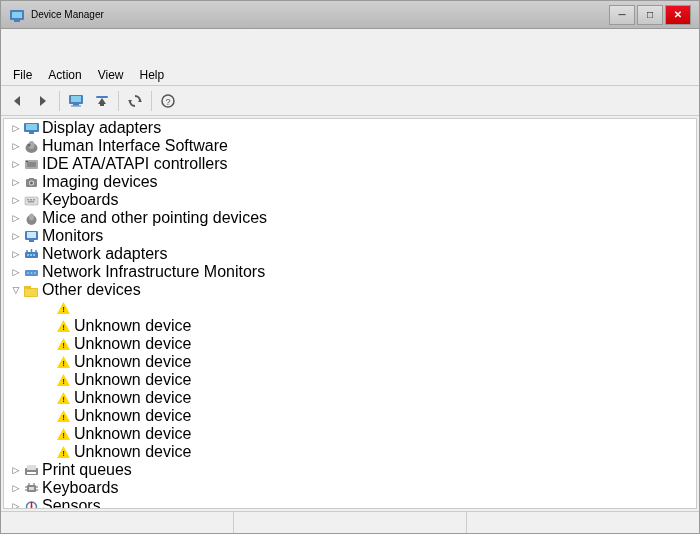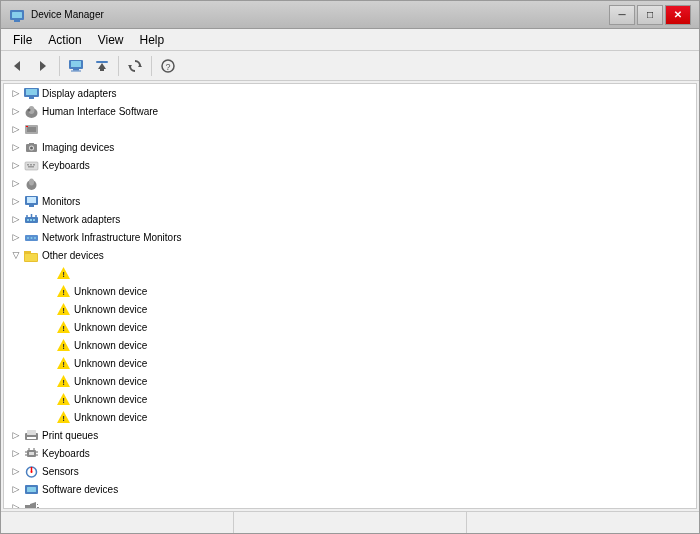--- a/index.html
+++ b/index.html
@@ -62,20 +62,21 @@
       color: white;
       font-weight: bold;
     }
     .menu-bar {
       background: #f0f0f0;
       height: 22px;
       display: flex;
       align-items: center;
       border-bottom: 1px solid #ccc;
       padding: 0 4px;
+      margin-top: 35px;
     }
     .menu-item {
       padding: 2px 8px;
       cursor: pointer;
       font-size: 12px;
     }
     .toolbar {
       background: #f0f0f0;
       height: 30px;
       display: flex;
@@ -137,21 +138,21 @@
       width: 16px;
       height: 16px;
       display: flex;
       align-items: center;
       justify-content: center;
       font-size: 9px;
       color: #666;
       flex-shrink: 0;
     }
     .tree-label {
-      font-size: 10px;
+      font-size: 16px;
     }
     .status-bar {
       height: 22px;
       background: #f0f0f0;
       border-top: 1px solid #ccc;
       display: flex;
       align-items: center;
     }
     .status-section {
       flex: 1;
@@ -282,20 +283,21 @@
 
       <div class="tree-item indent-1">
         <span class="tree-expand">▷</span>
         <span class="dev-icon">
           <svg width="15" height="13" viewBox="0 0 15 13">
               <rect x="1" y="2" width="13" height="9" fill="#aaa" rx="1"></rect>
               <rect x="3" y="4" width="9" height="5" fill="#888"></rect>
               <rect x="2" y="3" width="2" height="1" fill="#f00"></rect>
             </svg>
         </span>
+        <span class="tree-label">IDE ATA/ATAPI controllers</span>
       </div>
 
       <div class="tree-item indent-1">
         <span class="tree-expand">▷</span>
         <span class="dev-icon">
           <svg width="15" height="13" viewBox="0 0 15 13">
               <rect x="2" y="3" width="11" height="8" fill="#888" rx="1"></rect>
               <circle cx="7.5" cy="7" r="2.5" fill="#ddd"></circle>
               <circle cx="7.5" cy="7" r="1.5" fill="#666"></circle>
               <rect x="5" y="2" width="5" height="2" fill="#888"></rect>
@@ -319,20 +321,21 @@
       </div>
 
       <div class="tree-item indent-1">
         <span class="tree-expand">▷</span>
         <span class="dev-icon">
           <svg width="15" height="13" viewBox="0 0 15 13">
               <ellipse cx="7.5" cy="8" rx="5" ry="5" fill="#888"></ellipse>
               <ellipse cx="7.5" cy="5" rx="2.5" ry="3.5" fill="#aaa"></ellipse>
             </svg>
         </span>
+        <span class="tree-label">Mice and other pointing devices</span>
       </div>
 
       <div class="tree-item indent-1">
         <span class="tree-expand">▷</span>
         <span class="dev-icon">
           <svg width="15" height="13" viewBox="0 0 15 13">
               <rect x="1" y="1" width="13" height="9" fill="#4a7fc0" rx="1"></rect>
               <rect x="3" y="2" width="9" height="6" fill="#c8e8ff"></rect>
               <rect x="5" y="10" width="5" height="2" fill="#4a7fc0"></rect>
             </svg>

